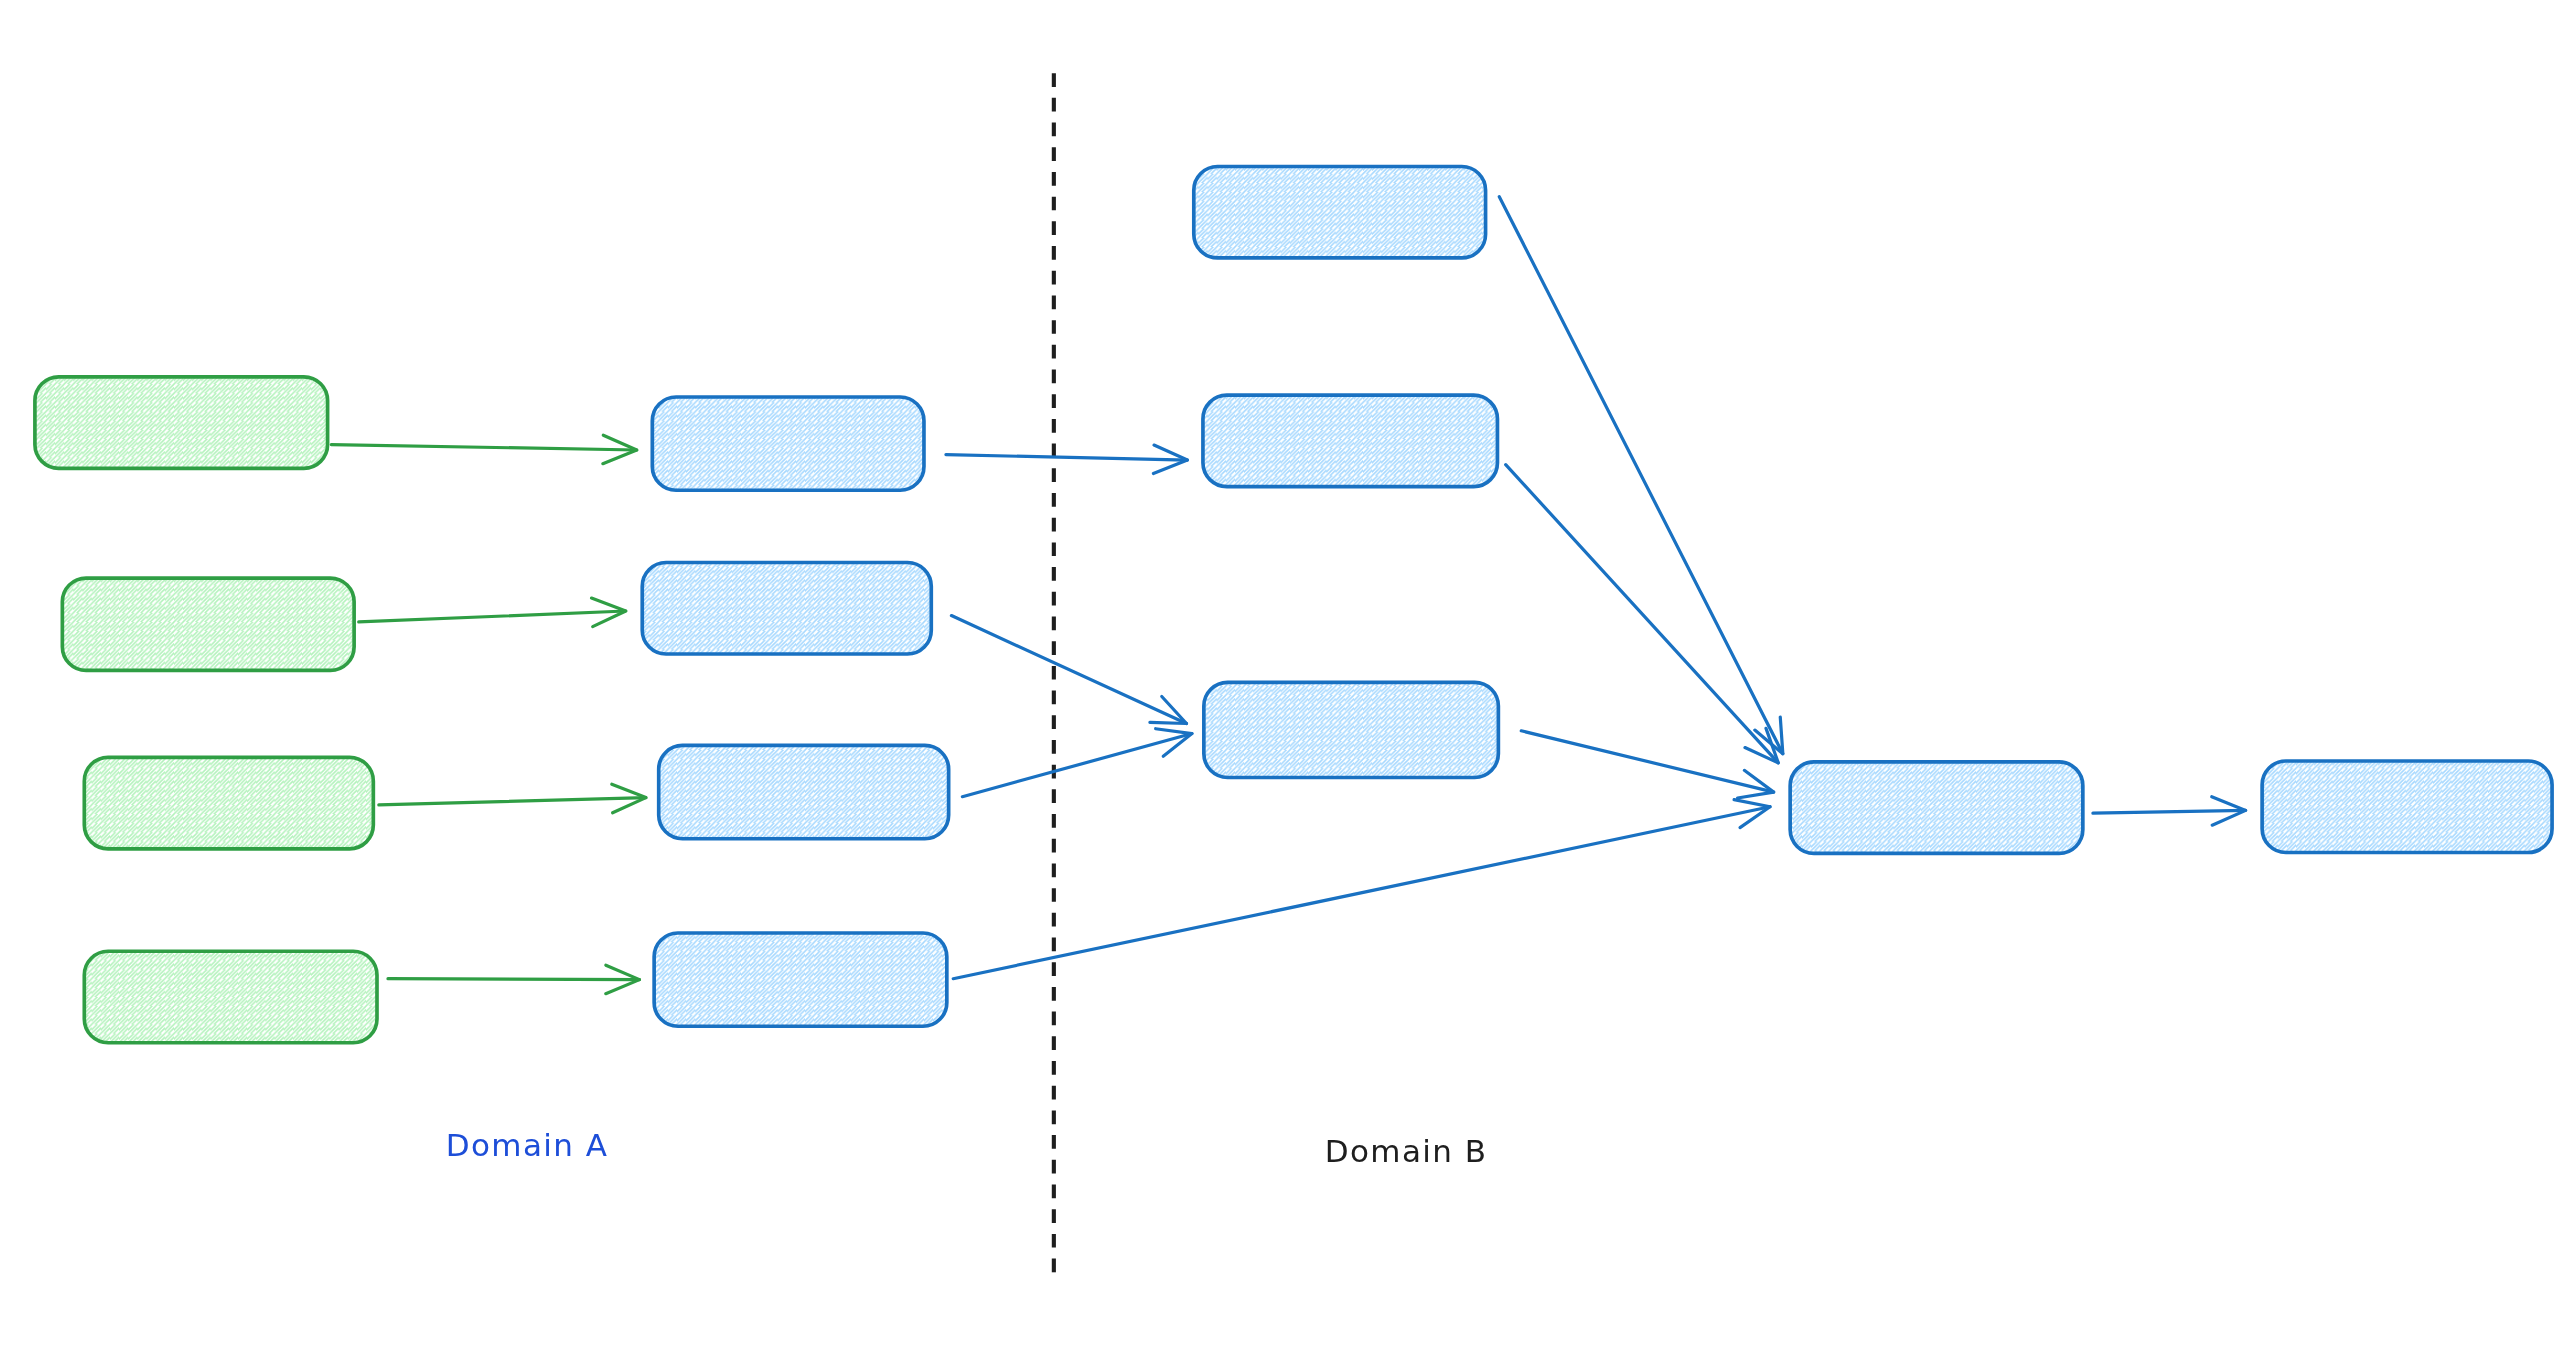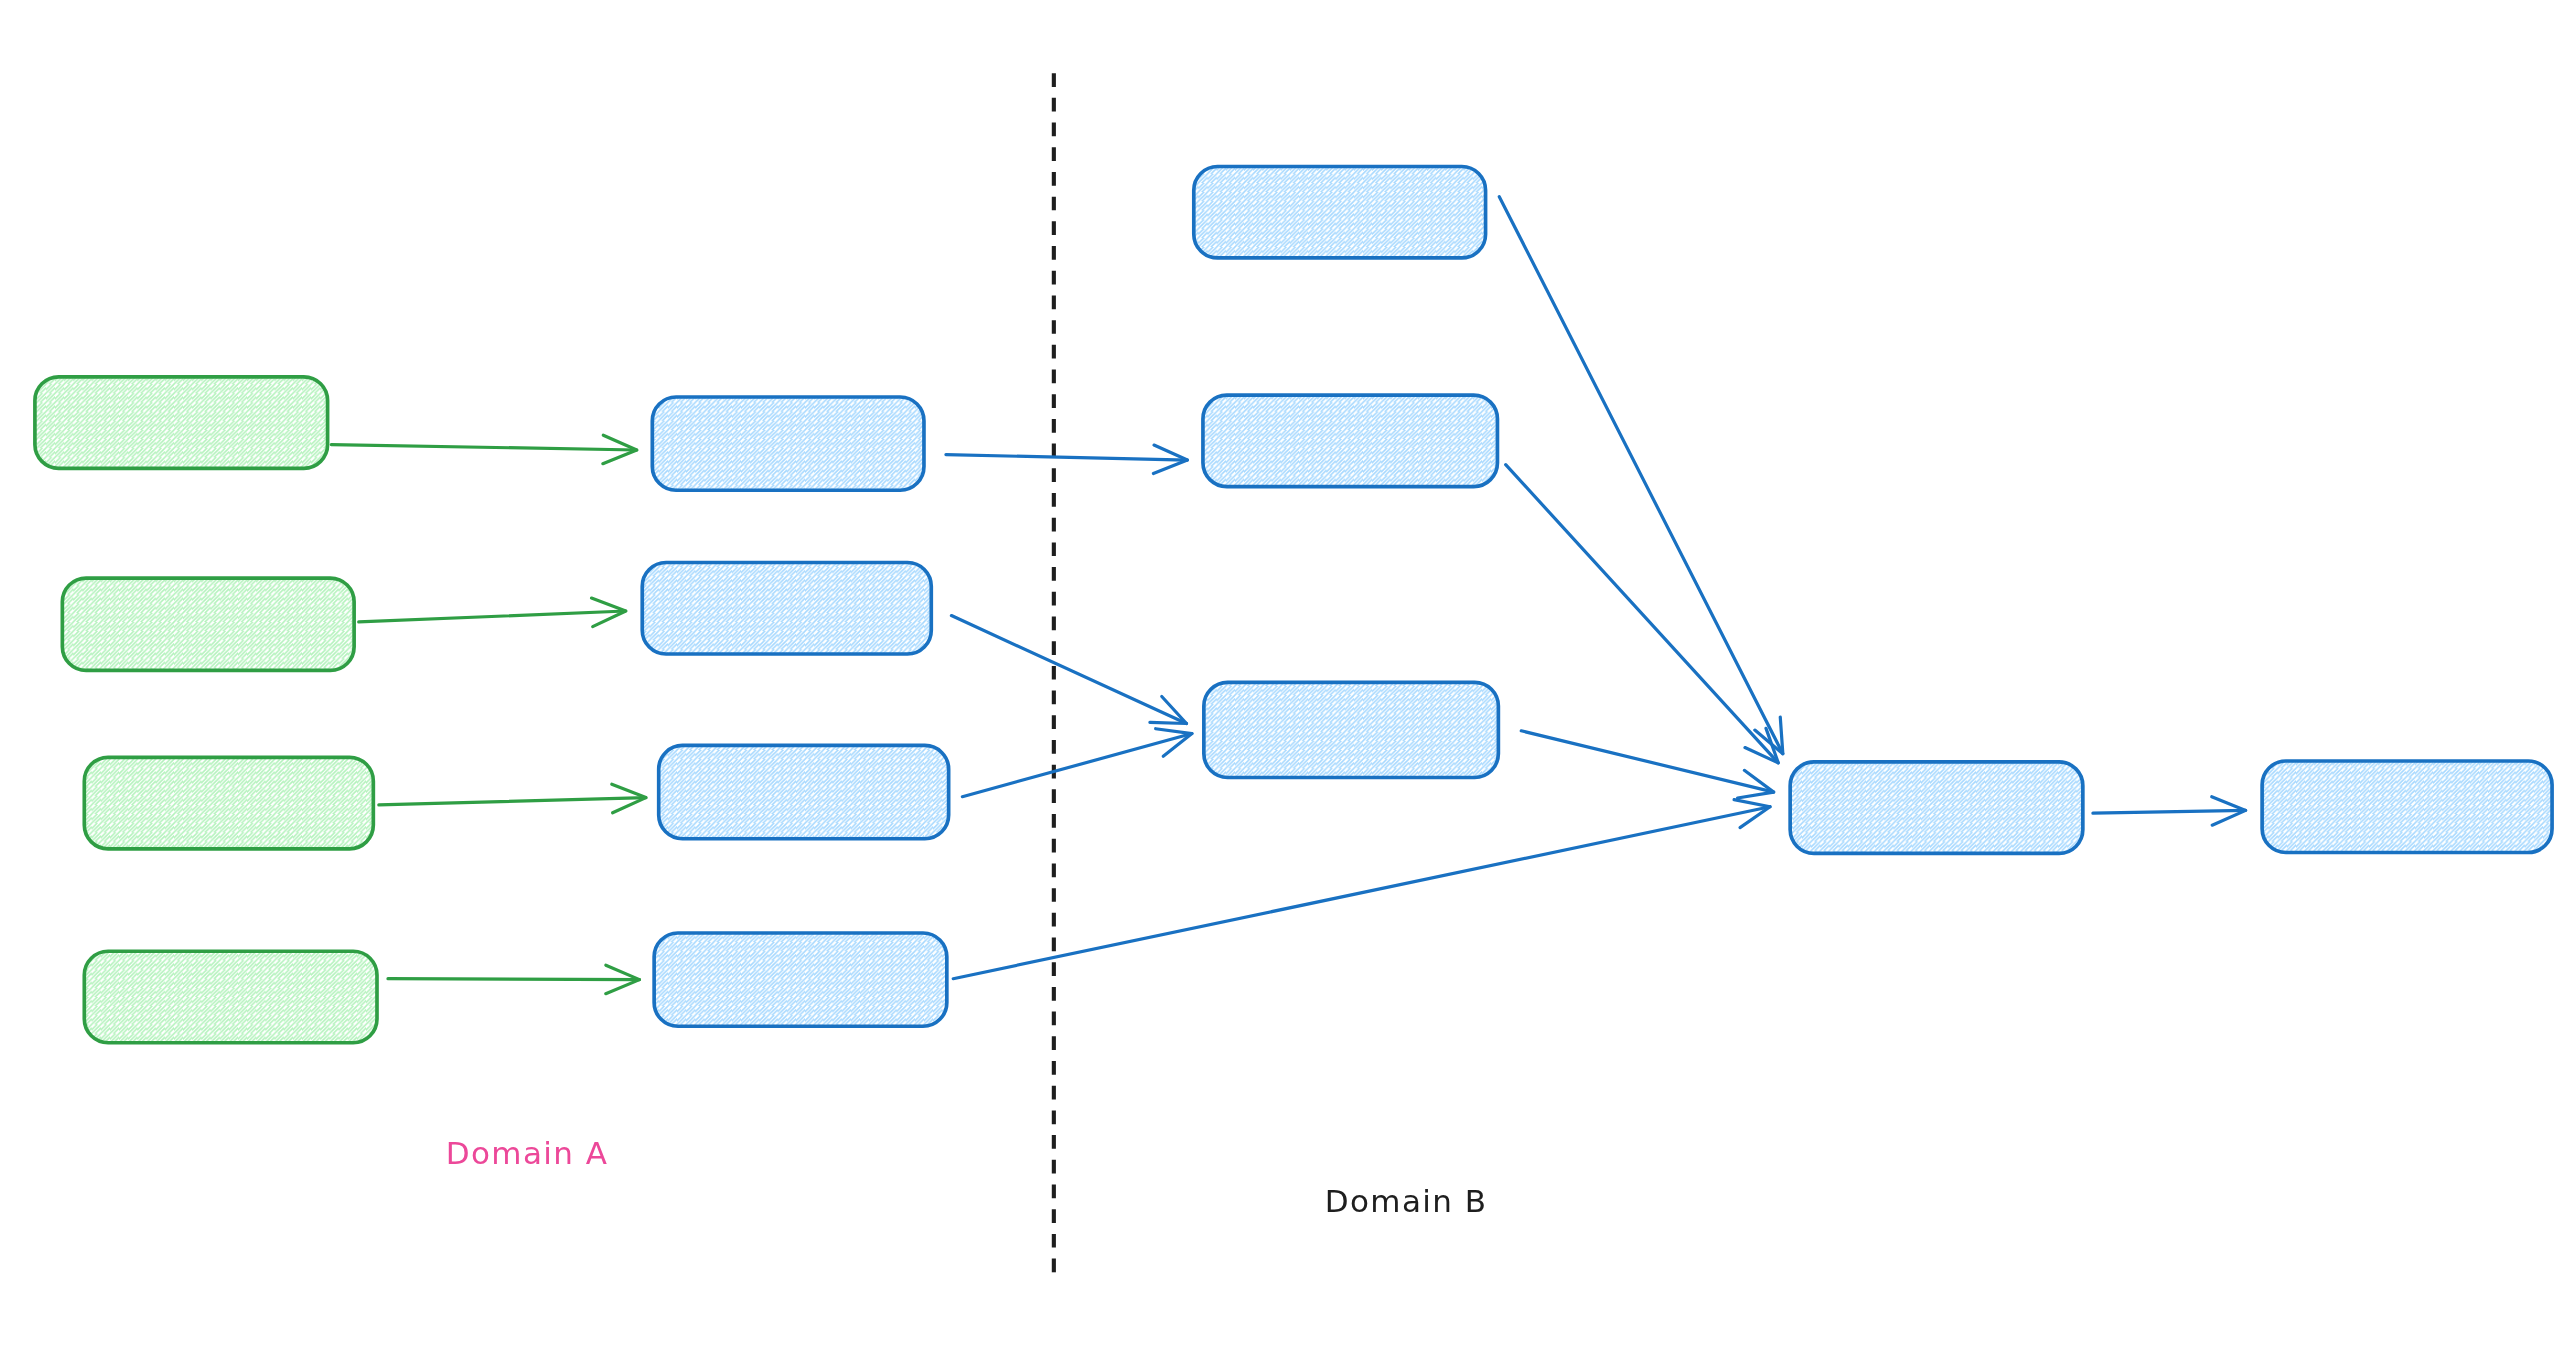--- a/index.html
+++ b/index.html
@@ -103,20 +103,20 @@
       </g>
       <g>
         <line x1="1663" y1="799" x2="1939" y2="866" stroke="#1971c2" stroke-width="3.5" stroke-linecap="round"></line>
         <path d="M 1899.5 872.4 L 1939 866 L 1906.9 842.2" stroke="#1971c2" stroke-width="3.5" fill="none" stroke-linecap="round" stroke-linejoin="round"></path>
       </g>
       <g>
         <line x1="2288" y1="889" x2="2455" y2="886" stroke="#1971c2" stroke-width="3.5" stroke-linecap="round"></line>
         <path d="M 2418.4 902.2 L 2455 886 L 2417.9 871.1" stroke="#1971c2" stroke-width="3.5" fill="none" stroke-linecap="round" stroke-linejoin="round"></path>
       </g>
     </svg>
-  <div class="domain-label" style="left: 527px; top: 1145px; color: #ec4899; margin-top: 8px;">
+  <div class="domain-label" style="left: 527px; top: 1145px; color: #1d4ed8;">
     <span>Domain A</span>
   </div>
-  <div class="domain-label" style="left: 1406px; top: 1201px; color: rgb(30, 30, 30);">
+  <div class="domain-label" style="left: 1406px; top: 1151px; color: rgb(30, 30, 30);">
     <span>Domain B</span>
   </div>
 </div>
 
 
 </body></html>

